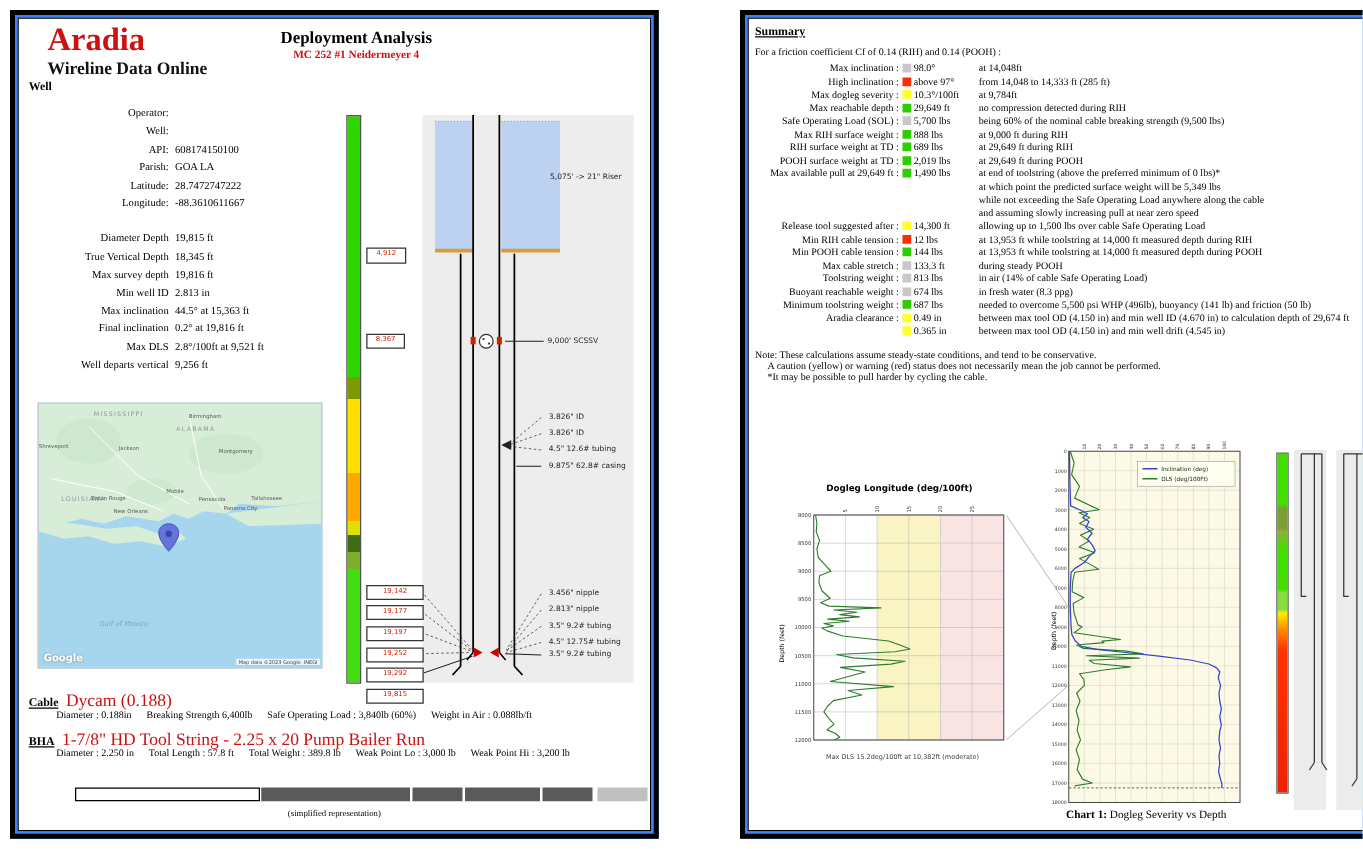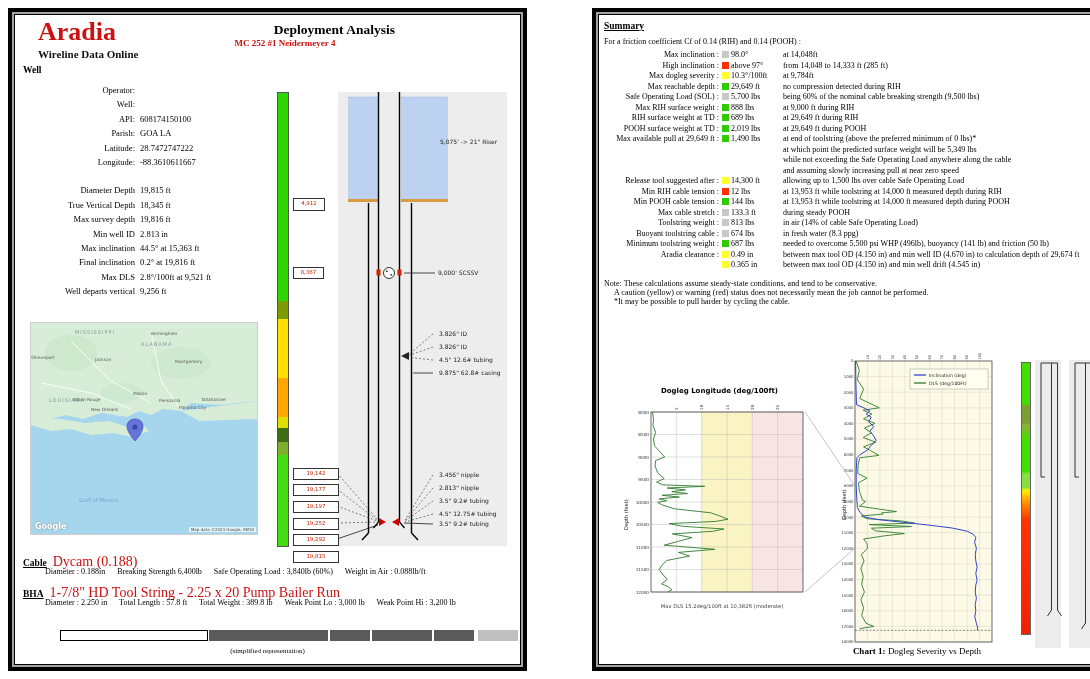--- a/index.html
+++ b/index.html
@@ -1,27 +1,27 @@
 <!DOCTYPE html>
 <html><head>
 <meta charset="utf-8">
 <style>
   html,body{margin:0;padding:0;}
   body{width:1090px;height:679px;background:#fff;position:relative;
        font-family:"Liberation Serif",serif;color:#000;}
-  .page{position:absolute;top:8px;border:4px solid #000;padding:2px;background:#a3a3a3;}
+  .page{position:absolute;top:8px;border:4px solid #000;padding:2px;background:#3b82f6;}
   .page-inner{position:relative;border:1px solid #000;background:#fff;overflow:hidden;}
   #page1{left:8px;} #page1 .page-inner{width:505px;height:649px;}
   #page2{left:592px;} #page2 .page-inner{width:511px;height:649px;}
   .abs{position:absolute;}
 
   
   .logo-title{font-size:26px;font-weight:bold;color:#cc1111;line-height:26px;}
-  .logo-sub{font-size:11px;font-weight:bold;color:#111;text-align:center;}
-  .doc-title{font-size:13.5px;font-weight:bold;text-align:right;}
+  .logo-sub{font-size:14px;font-weight:bold;color:#111;text-align:center;}
+  .doc-title{font-size:13.5px;font-weight:bold;text-align:center;}
   .doc-sub{font-size:9px;font-weight:bold;color:#cc1111;text-align:center;}
   .sect{font-size:9.5px;font-weight:bold;}
   .wfrow{display:flex;line-height:14.4px;font-size:8.5px;}
   .wfl{width:112px;text-align:right;}
   .wfv{margin-left:5px;text-align:center;}
   .spacer{height:14px;}
   .mapbox{background:#a5d6ee;overflow:hidden;border:1px solid #cfcfcf;}
   .mlabel{position:absolute;color:#8a979c;font-family:"DejaVu Sans",sans-serif;
           font-size:5px;letter-spacing:1px;}
   .mcity{position:absolute;color:#5a5a5a;font-family:"DejaVu Sans",sans-serif;font-size:4.3px;}
@@ -338,21 +338,21 @@
             <div class="slabel">Max cable stretch :</div>
             <div class="sval"><span class="chip" style="background: rgb(200, 200, 200);"></span><span>133.3 ft</span></div>
             <div class="sdesc">during steady POOH</div>
           </div>
       <div class="srow">
             <div class="slabel">Toolstring weight :</div>
             <div class="sval"><span class="chip" style="background: rgb(200, 200, 200);"></span><span>813 lbs</span></div>
             <div class="sdesc">in air   (14% of cable Safe Operating Load)</div>
           </div>
       <div class="srow">
-            <div class="slabel">Buoyant toolstring cable :</div>
+            <div class="slabel">Buoyant reachable weight :</div>
             <div class="sval"><span class="chip" style="background: rgb(200, 200, 200);"></span><span>674 lbs</span></div>
             <div class="sdesc">in fresh water (8.3 ppg)</div>
           </div>
       <div class="srow">
             <div class="slabel">Minimum toolstring weight :</div>
             <div class="sval"><span class="chip" style="background: rgb(46, 204, 0);"></span><span>687 lbs</span></div>
             <div class="sdesc">needed to overcome 5,500 psi WHP (496lb), buoyancy (141 lb) and friction (50 lb)</div>
           </div>
       <div class="srow">
             <div class="slabel">Aradia clearance :</div>

